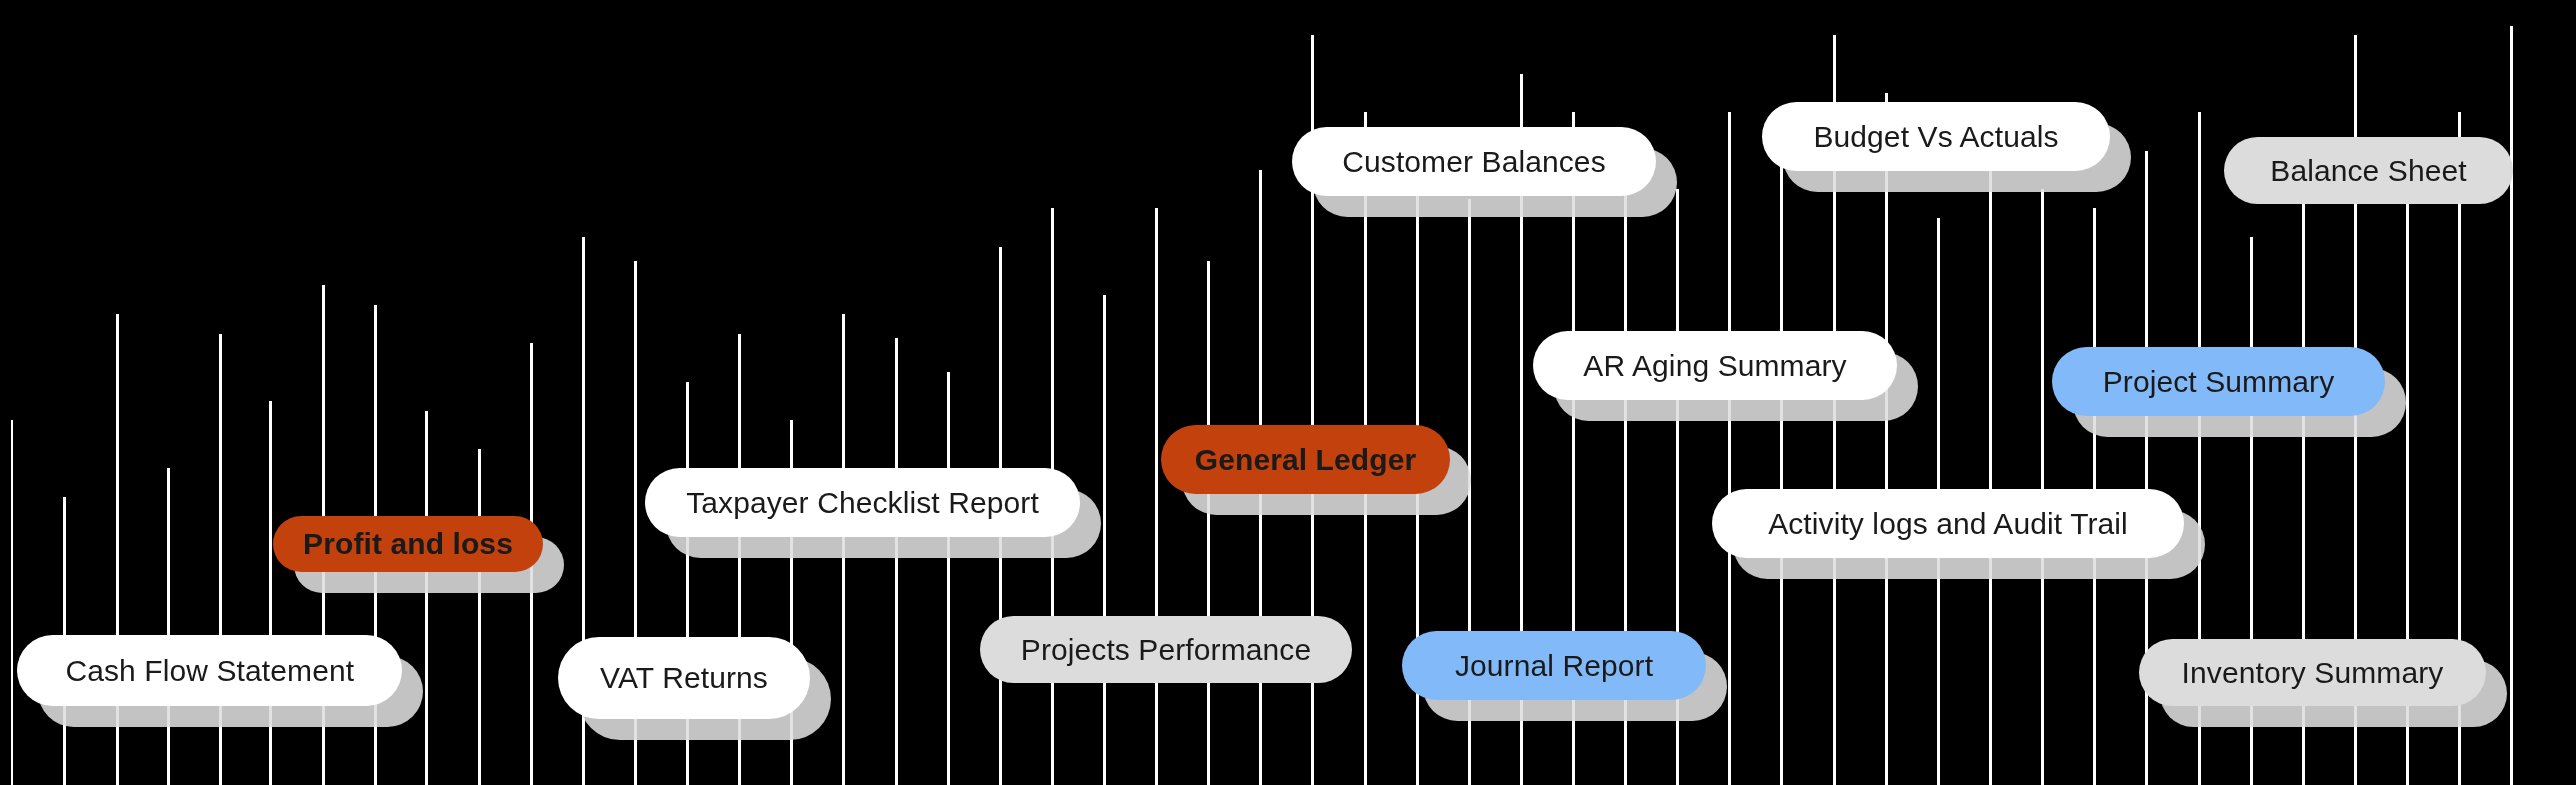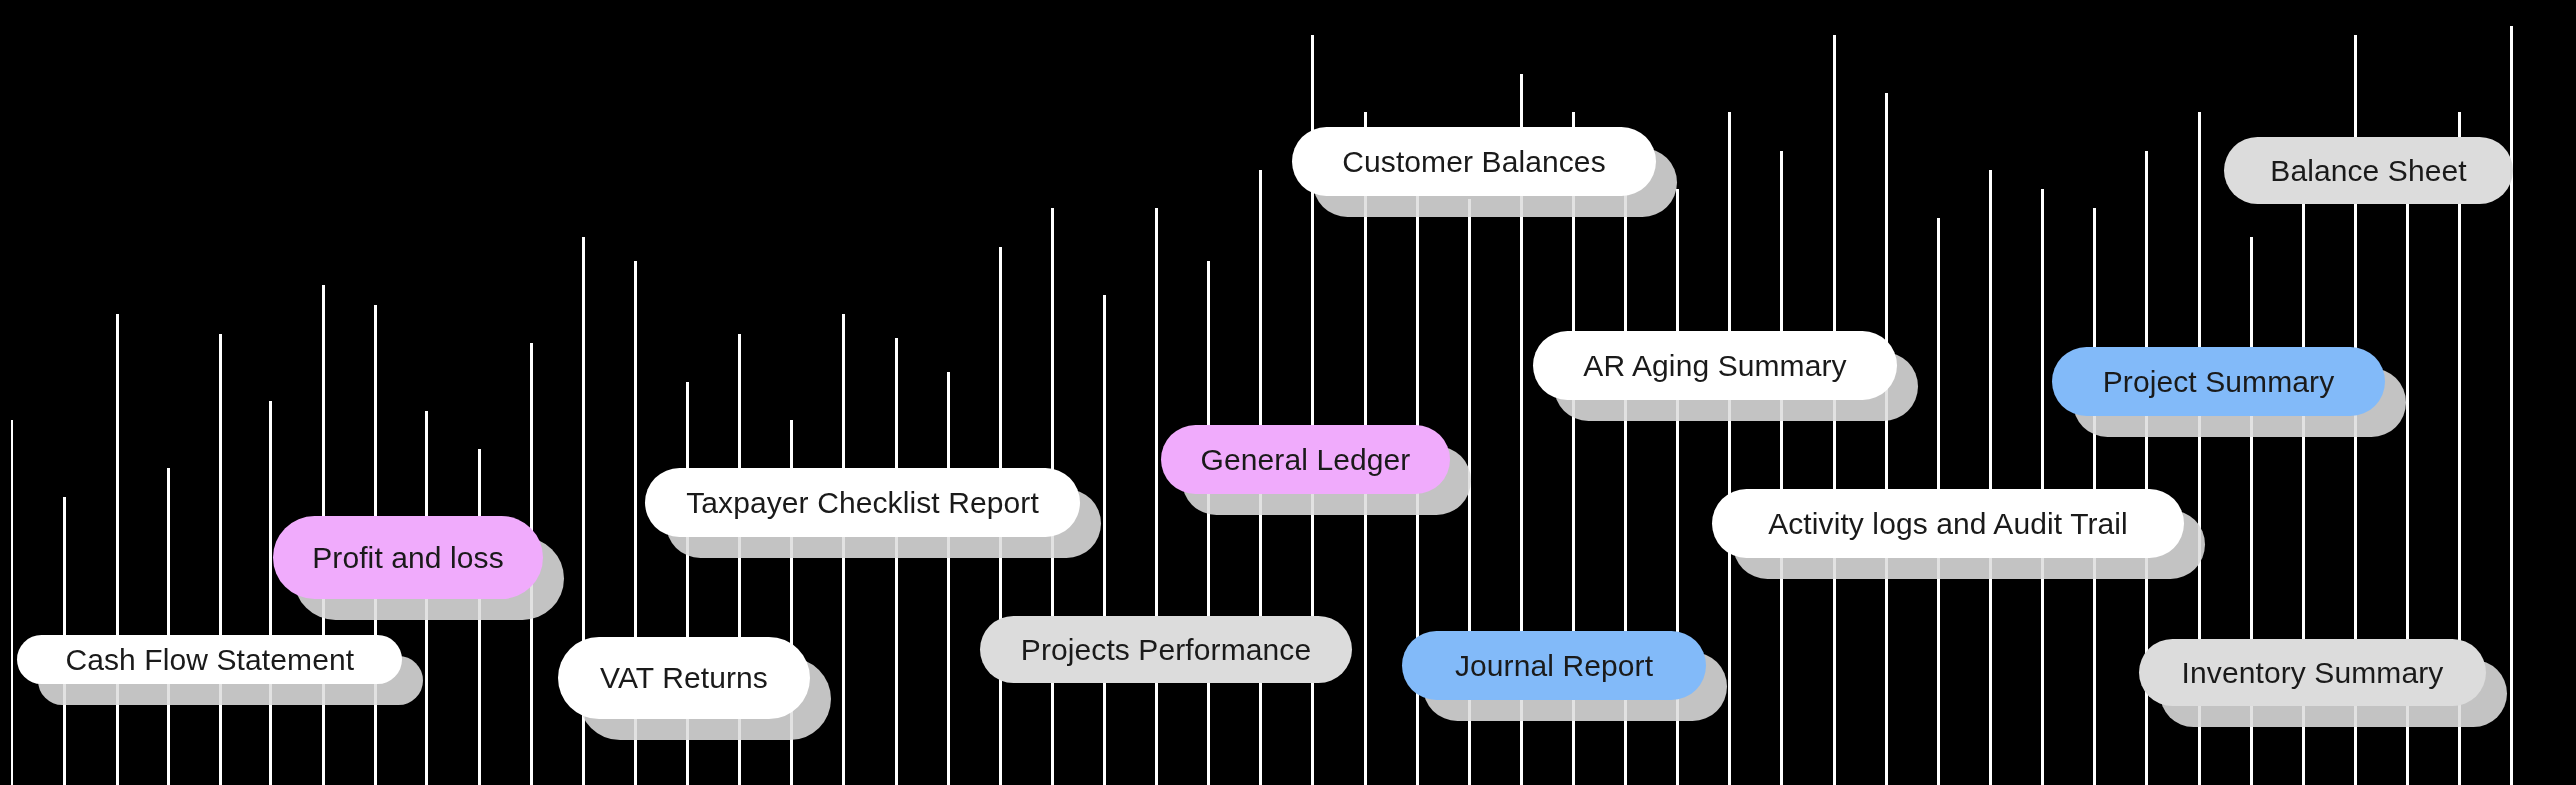--- a/index.html
+++ b/index.html
@@ -61,21 +61,21 @@
     white-space:nowrap;
   }
   .pill-label{
     font-size:30px;
     line-height:1;
     letter-spacing:0.1px;
     color:#1a1a1a;
   }
   
   .face-white { background:#ffffff; }
-  .face-amber { background:#f0abfc; }
+  .face-amber { background:#c2410c;font-weight:bold; }
   .face-blue  { background:#82baf9;text-align:center; }
   .face-grey  { background:#dcdcdc; }
 </style>
 </head>
 <body>
 
 <div id="stage">
 
   <div id="lines">
       <div class="vline" style="left: 10.6px; height: 366px; width: 2.9px; background: rgb(255, 255, 255);"></div>
@@ -123,27 +123,27 @@
       <div class="vline" style="left: 2198px; height: 674px; width: 2.9px; background: rgb(255, 255, 255);"></div>
       <div class="vline" style="left: 2250px; height: 549px; width: 2.9px; background: rgb(255, 255, 255);"></div>
       <div class="vline" style="left: 2302px; height: 606px; width: 2.9px; background: rgb(255, 255, 255);"></div>
       <div class="vline" style="left: 2354px; height: 751px; width: 2.9px; background: rgb(255, 255, 255);"></div>
       <div class="vline" style="left: 2406px; height: 635px; width: 2.9px; background: rgb(255, 255, 255);"></div>
       <div class="vline" style="left: 2458px; height: 674px; width: 2.9px; background: rgb(255, 255, 255);"></div>
       <div class="vline" style="left: 2510px; height: 760px; width: 2.9px; background: rgb(255, 255, 255);"></div>
     </div>
 
   <div id="pills">
-      <div class="pill-wrap" style="left: 17.3px; top: 635px; width: 385px; height: 49px;">
+      <div class="pill-wrap" style="left: 17.3px; top: 635px; width: 385px; height: 71px;">
         <div class="pill-shadow"></div>
         <div class="pill-face face-white">
           <span class="pill-label">Cash Flow Statement</span>
         </div>
       </div>
-      <div class="pill-wrap" style="left: 273px; top: 516px; width: 270px; height: 83px;">
+      <div class="pill-wrap" style="left: 273px; top: 516px; width: 270px; height: 56px;">
         <div class="pill-shadow"></div>
         <div class="pill-face face-amber">
           <span class="pill-label">Profit and loss</span>
         </div>
       </div>
       <div class="pill-wrap" style="left: 558px; top: 637px; width: 252px; height: 82px;">
         <div class="pill-shadow"></div>
         <div class="pill-face face-white">
           <span class="pill-label">VAT Returns</span>
         </div>
@@ -176,20 +176,26 @@
         <div class="pill-face face-white">
           <span class="pill-label">Customer Balances</span>
         </div>
       </div>
       <div class="pill-wrap" style="left: 1533px; top: 331px; width: 364px; height: 69px;">
         <div class="pill-shadow"></div>
         <div class="pill-face face-white">
           <span class="pill-label">AR Aging Summary</span>
         </div>
       </div>
+      <div class="pill-wrap" style="left: 1762px; top: 102px; width: 348px; height: 69px;">
+        <div class="pill-shadow"></div>
+        <div class="pill-face face-white">
+          <span class="pill-label">Budget Vs Actuals</span>
+        </div>
+      </div>
       <div class="pill-wrap" style="left: 1712px; top: 489px; width: 472px; height: 69px;">
         <div class="pill-shadow"></div>
         <div class="pill-face face-white">
           <span class="pill-label">Activity logs and Audit Trail</span>
         </div>
       </div>
       <div class="pill-wrap" style="left: 2052px; top: 347px; width: 333px; height: 69px;">
         <div class="pill-shadow"></div>
         <div class="pill-face face-blue">
           <span class="pill-label">Project Summary</span>

